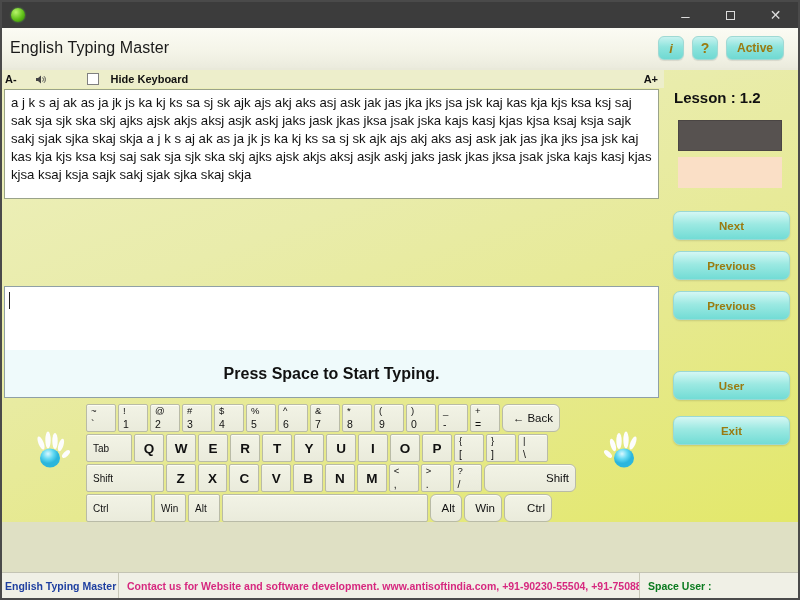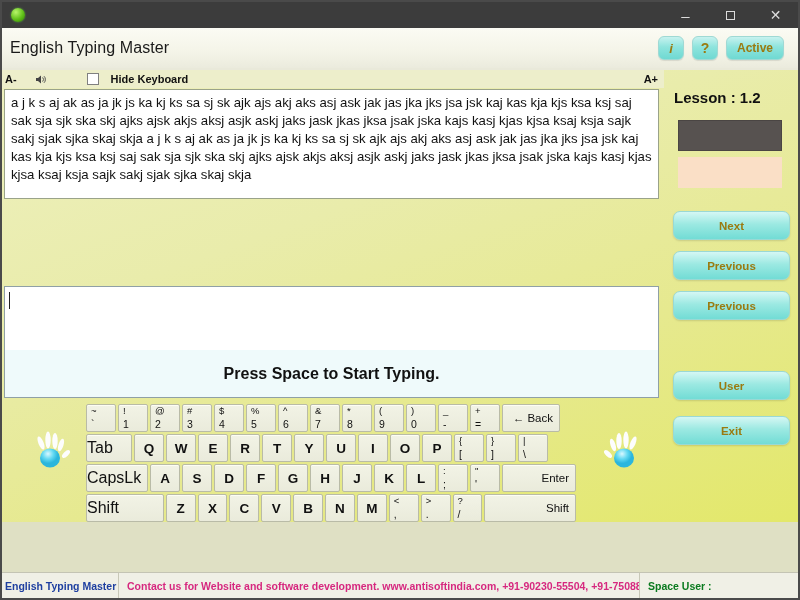--- a/index.html
+++ b/index.html
@@ -159,22 +159,22 @@
   .key.dual .up {
     position: absolute; top: 0px; left: 4px;
     font-size: 9.5px; line-height: 11px; color: #111;
   }
   .key.dual .lo {
     position: absolute; bottom: 0px; left: 4px;
     font-size: 10.5px; line-height: 13px; color: #111;
   }
   .key.letter { font-size: 13.5px; font-weight: bold; }
   .key.word { font-size: 11.5px; }
-  .key.wordR { font-size: 11.5px; justify-content: flex-end; padding-right: 6px; }
-  .key.wordL { font-size: 16px; justify-content: flex-start; }
+  .key.wordR { font-size: 11.5px; justify-content: flex-end; padding-right: 6px; border-radius: 6px; }
+  .key.wordL { font-size: 10px; justify-content: flex-start; padding-left: 6px; }
 
   
   .hand { position: absolute; width: 46px; height: 50px; }
   .hand.left  { top: 352px; left: 26px; }
   .hand.right { top: 352px; left: 598px; }
 
   
   .sidebar {
     position: absolute; top: 0; left: 662px;
     width: 134px; height: 452px;
@@ -400,41 +400,20 @@
           <div class="key dual" style="width: 30px;">
             <span class="up">}</span>
             <span class="lo">]</span>
           </div>
           <div class="key dual" style="width: 30px;">
             <span class="up">|</span>
             <span class="lo">\</span>
           </div>
         </div>
       <div class="krow">
-          <div class="key wordL" style="width: 62px;">CapsLk</div>
-          <div class="key letter" style="width: 30px;">A</div>
-          <div class="key letter" style="width: 30px;">S</div>
-          <div class="key letter" style="width: 30px;">D</div>
-          <div class="key letter" style="width: 30px;">F</div>
-          <div class="key letter" style="width: 30px;">G</div>
-          <div class="key letter" style="width: 30px;">H</div>
-          <div class="key letter" style="width: 30px;">J</div>
-          <div class="key letter" style="width: 30px;">K</div>
-          <div class="key letter" style="width: 30px;">L</div>
-          <div class="key dual" style="width: 30px;">
-            <span class="up">:</span>
-            <span class="lo">;</span>
-          </div>
-          <div class="key dual" style="width: 30px;">
-            <span class="up">"</span>
-            <span class="lo">'</span>
-          </div>
-          <div class="key wordR" style="width: 74px;">Enter</div>
-        </div>
-      <div class="krow">
           <div class="key wordL" style="width: 78px;">Shift</div>
           <div class="key letter" style="width: 30px;">Z</div>
           <div class="key letter" style="width: 30px;">X</div>
           <div class="key letter" style="width: 30px;">C</div>
           <div class="key letter" style="width: 30px;">V</div>
           <div class="key letter" style="width: 30px;">B</div>
           <div class="key letter" style="width: 30px;">N</div>
           <div class="key letter" style="width: 30px;">M</div>
           <div class="key dual" style="width: 30px;">
             <span class="up">&lt;</span>

